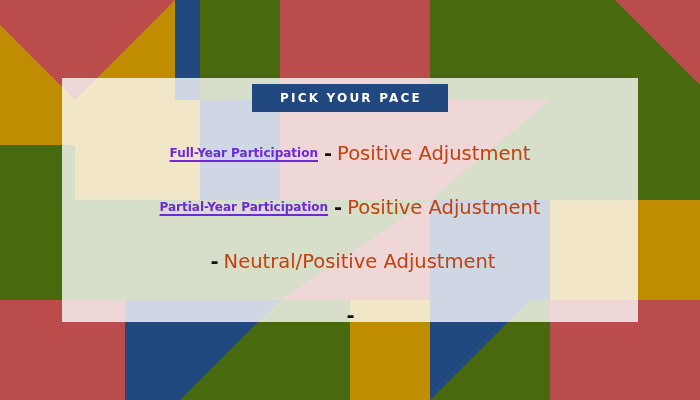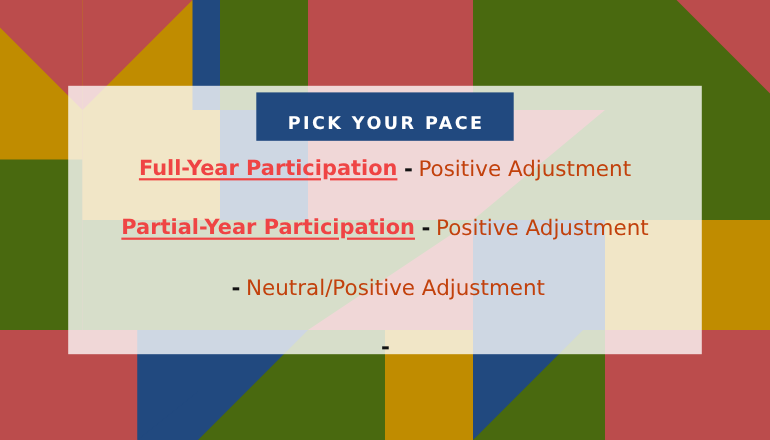--- a/index.html
+++ b/index.html
@@ -36,47 +36,47 @@
     position: absolute;
     left: 0;
     top: 6px;
     width: 100%;
     display: flex;
     justify-content: center;
   }
   #badge {
     background: #21497f;
     color: #ffffff;
-    font-size: 16px;
+    font-size: 12px;
     font-weight: 700;
     letter-spacing: 2.2px;
-    padding: 20px 26px 8px 28px;
+    padding: 8px 26px 8px 28px;
     line-height: 1;
     white-space: nowrap;
   }
   
   #lines {
     position: absolute;
     left: 0;
     top: 48px;
     width: 100%;
     box-sizing: border-box;
     padding: 0 12px;
   }
   .line {
     height: 54px;
     display: flex;
     align-items: center;
     justify-content: center;
     white-space: nowrap;
   }
   .term {
-    font-size: 19px;
+    font-size: 12px;
     font-weight: 700;
-    color: #ef4444;
+    color: #6d28d9;
     text-decoration: underline;
     text-decoration-thickness: 2px;
     text-underline-offset: 3px;
   }
   .sep {
     font-size: 19.5px;
     font-weight: 700;
     color: #121212;
     padding: 0 5px 0 6px;
   }

